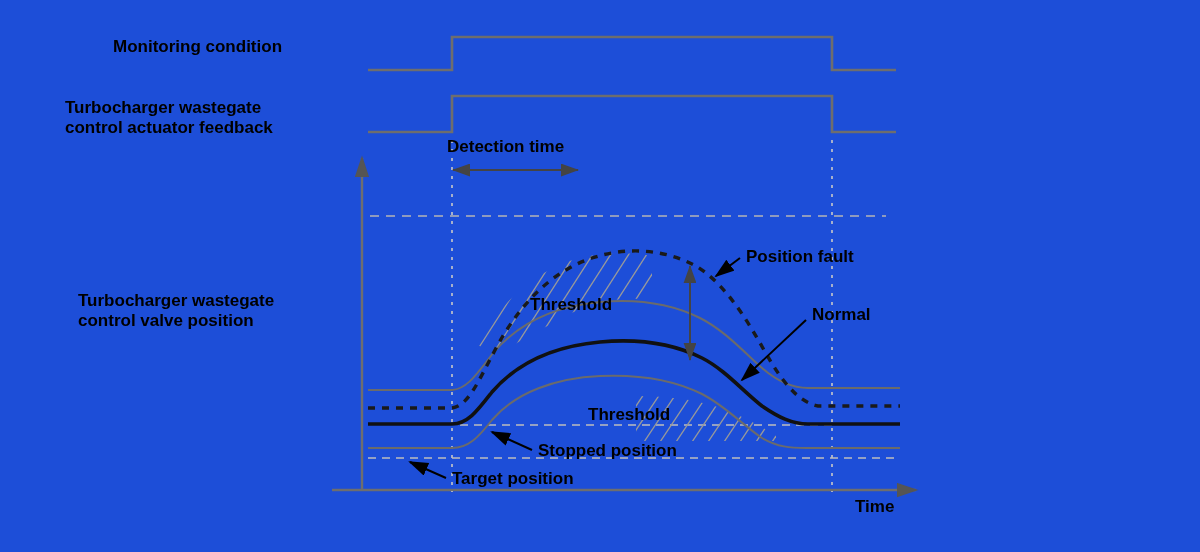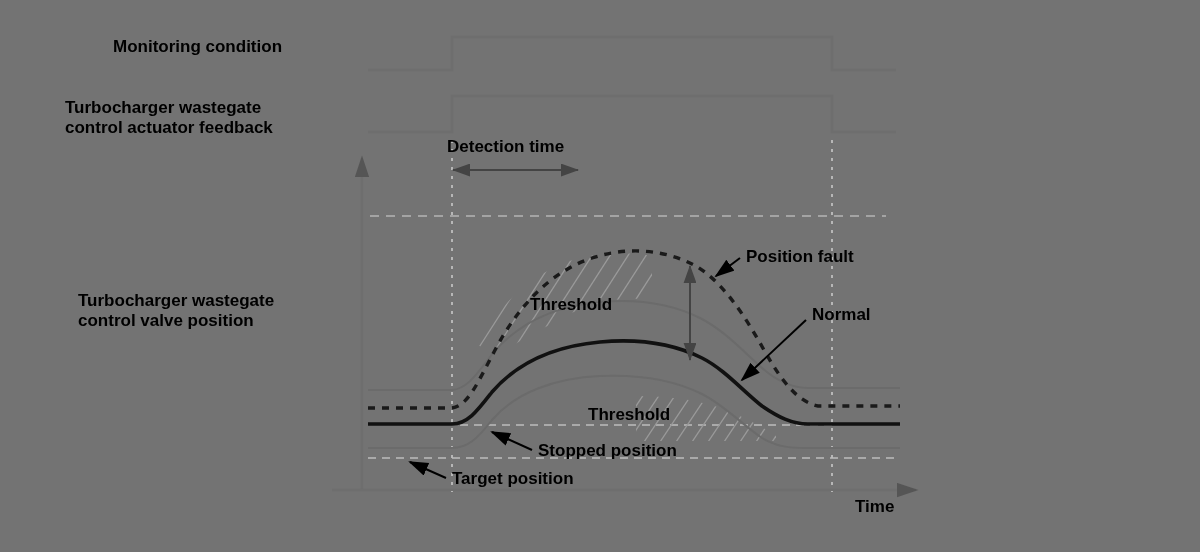--- a/index.html
+++ b/index.html
@@ -1,18 +1,18 @@
 <!DOCTYPE html>
 <html><head>
 <meta charset="utf-8">
 <style>
   html,body{margin:0;padding:0;background:#ffffff;}
   body{width:1200px;height:552px;overflow:hidden;
        font-family:"Liberation Sans","DejaVu Sans",sans-serif;}
-  #diagram{position:relative;width:1200px;height:552px;background:#737373;}
+  #diagram{position:relative;width:1200px;height:552px;background:#1d4ed8;}
   svg{display:block;}
   .lbl{font-weight:bold;fill:#000;font-family:"Liberation Sans","DejaVu Sans",sans-serif;}
   .lbl-left{font-size:17px;}
   .lbl-in{font-size:17px;}
   .lbl-axis{font-size:17px;}
   .wave{fill:none;stroke:#6e6e6e;stroke-width:2.6;stroke-linejoin:miter;}
   .curve-thin{fill:none;stroke:#6b6b6b;stroke-width:2.0;}
   .curve-bold{fill:none;stroke:#111;stroke-width:3.6;}
   .curve-dash{fill:none;stroke:#1a1a1a;stroke-width:3.4;stroke-dasharray:7 7;stroke-linecap:butt;}
   .axis{fill:none;stroke:#6e6e6e;stroke-width:2.4;}

